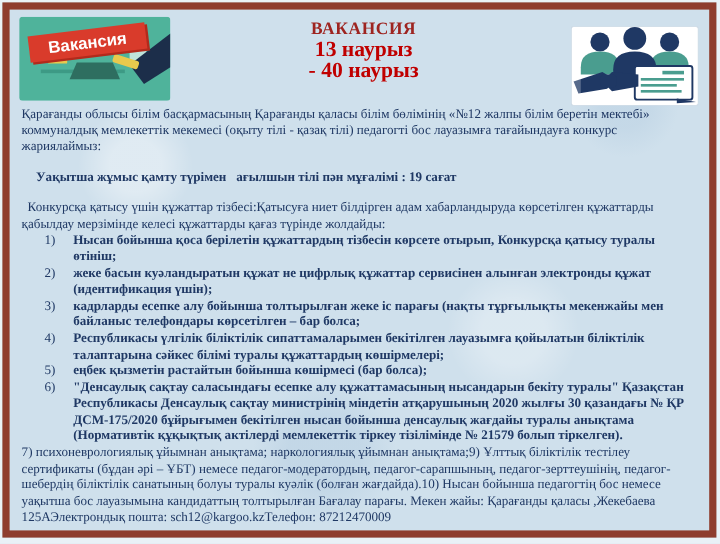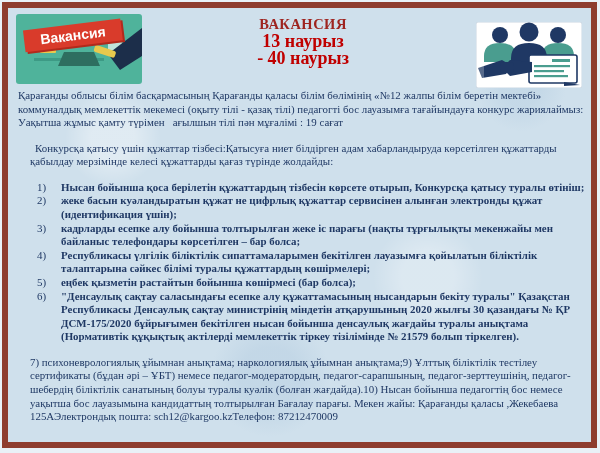--- a/index.html
+++ b/index.html
@@ -54,40 +54,40 @@
   
   .hiring-illustration {
     position: absolute;
     right: 9px; top: 14px;
     width: 106px; height: 66px;
   }
 
   
   .body-text {
     position: absolute;
-    left: 10px; top: 81px; right: 2px;
+    left: 10px; top: 81px; right: 15px;
     color: #1f3864;
     font-size: 10.9px;
     line-height: 1.245;
   }
   .para { margin: 0; }
   .positions-line {
-    font-weight: normal;
-    margin: 0;
+    font-weight: bold;
+    margin: 12px;
     white-space: pre-wrap;
   }
-  .docs-intro { text-indent: 5px; margin: 12px; font-family: Liberation Serif, serif; }
+  .docs-intro { text-indent: 5px; margin: 0; font-family: Liberation Serif, serif; }
   .doc-list { margin: 0; }
   .doc-item { display: flex; margin: 0; }
   .doc-num {
     flex: 0 0 24px;
     margin-left: 19px;
   }
   .doc-text { flex: 1 1 auto; font-weight: bold; }
-  .closing { margin: 12px; }
+  .closing { margin: 0; }
 </style>
 </head>
 <body>
 
 <div class="page">
 
   <div class="vacancy-illustration">
     <svg width="126" height="70" viewBox="0 0 126 70">
       <rect x="0" y="0" width="126" height="70" rx="3" fill="#4fb39b"></rect>
 

